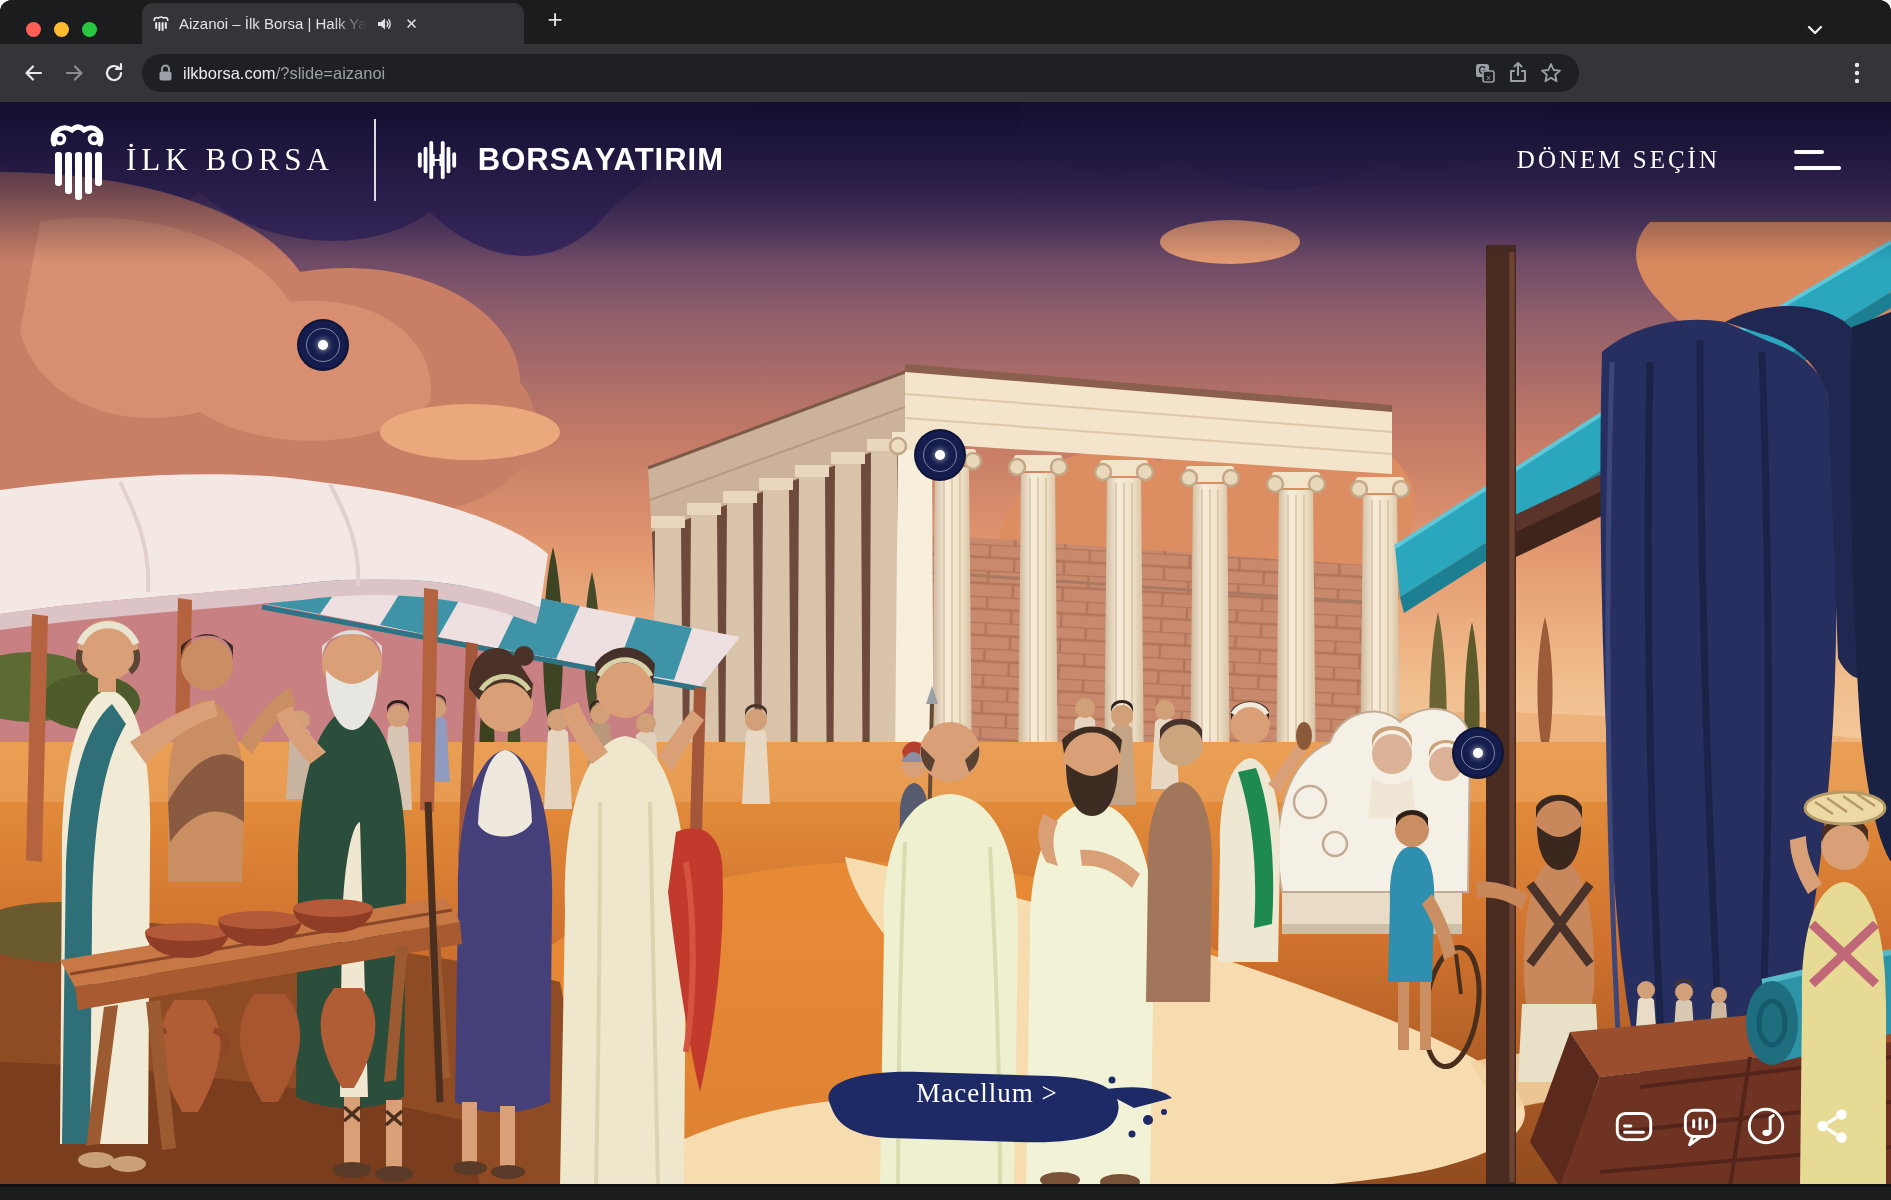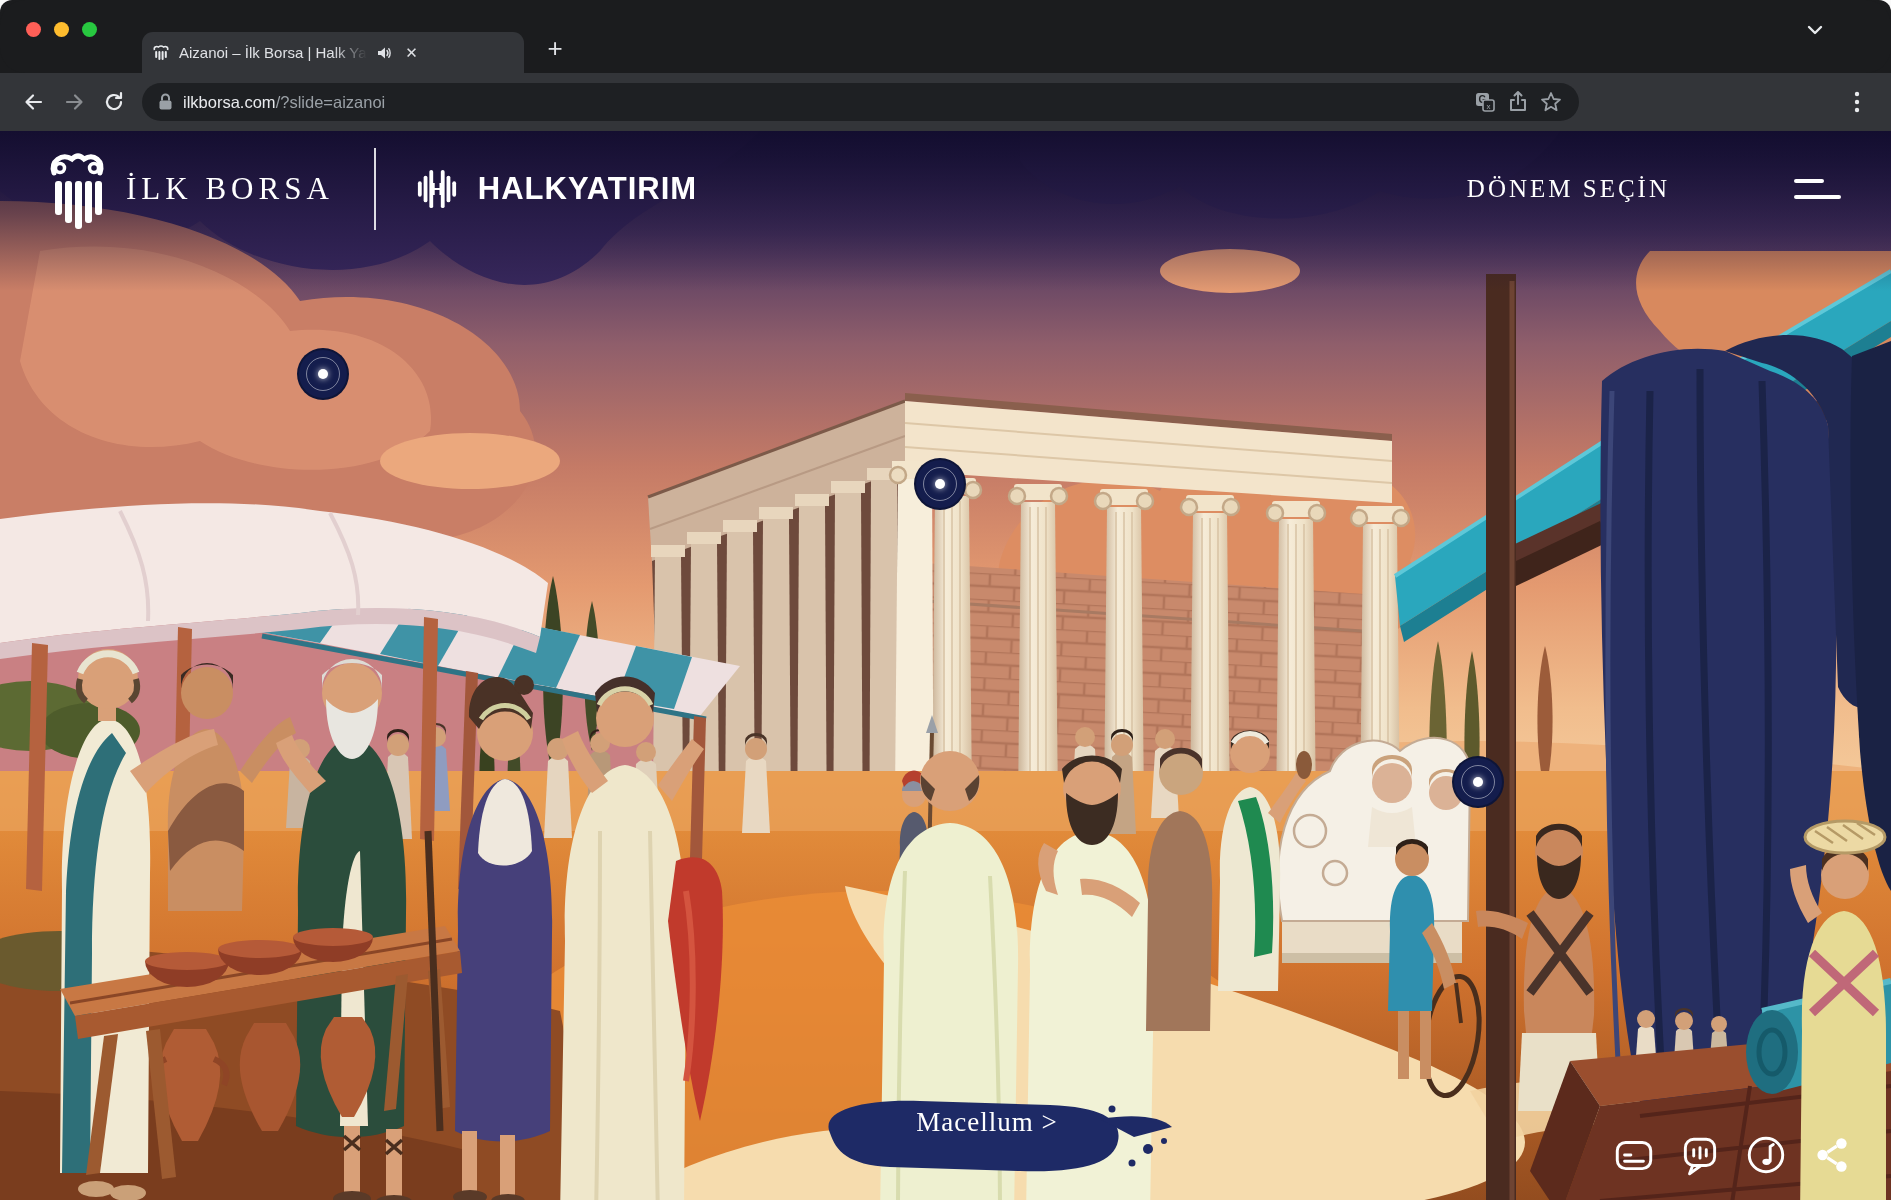--- a/index.html
+++ b/index.html
@@ -1,20 +1,20 @@
 <!DOCTYPE html>
 <html><head>
 <meta charset="utf-8">
 <style>
   html,body{margin:0;padding:0;background:#fafafa;width:1891px;height:1200px;
     font-family:"Liberation Sans",sans-serif;-webkit-font-smoothing:antialiased;}
   .window{width:1891px;height:1200px;border-radius:12px 12px 0 0;overflow:hidden;
     background:#1b1c1e;position:relative;}
   
-  .tabstrip{height:73px;background:#1b1c1e;display:flex;align-items:flex-end;position:relative;border-radius:25px;}
+  .tabstrip{height:44px;background:#1b1c1e;display:flex;align-items:flex-end;position:relative;}
   .traffic{position:absolute;left:26px;top:22px;display:flex;gap:13px;}
   .traffic span{width:15px;height:15px;border-radius:50%;display:block;}
   .tl-close{background:#ff5f57;} .tl-min{background:#febc2e;} .tl-max{background:#28c840;}
   .tab{margin-left:142px;width:362px;height:41px;background:#333539;border-radius:11px 11px 0 0;
     display:flex;align-items:center;padding:0 10px;gap:9px;}
   .tab-fav{flex:0 0 auto;}
   .tab-title{color:#dfe1e5;font-size:15px;white-space:nowrap;overflow:hidden;max-width:226px;
     -webkit-mask-image:linear-gradient(90deg,#000 82%,transparent);
     mask-image:linear-gradient(90deg,#000 82%,transparent);}
   .tab-close{color:#dfe1e5;font-size:15px;background:none;border:none;cursor:pointer;
@@ -37,21 +37,21 @@
   .page::after{content:"";position:absolute;left:0;right:0;bottom:0;height:3px;background:#101014;}
   .scene{position:absolute;inset:0;width:100%;height:100%;display:block;}
   .header-fade{position:absolute;top:0;left:0;right:0;height:160px;pointer-events:none;
     background:linear-gradient(180deg,rgba(17,12,44,.92) 0%,rgba(26,18,56,.55) 52%,rgba(26,18,56,0) 100%);}
   .page-header{position:absolute;top:0;left:0;right:0;height:115px;display:flex;align-items:center;}
   .brand{display:flex;align-items:center;gap:20px;margin-left:46px;color:#fff;}
   .brand-ilk{font-family:"Liberation Serif",serif;font-size:31px;letter-spacing:5px;text-align:right;}
   .brand-div{width:2px;height:82px;background:rgba(255,255,255,.85);margin:0 20px;}
   .brand-halk{font-size:31px;letter-spacing:1px;display:flex;align-items:baseline;}
   .halk-bold{font-weight:700;} .halk-light{font-weight:700;text-align:right;}
-  .header-right{position:absolute;right:44px;top:0;height:115px;display:flex;align-items:center;gap:118px;}
+  .header-right{position:absolute;right:44px;top:0;height:115px;display:flex;align-items:center;gap:68px;}
   .period{color:#fff;font-family:"Liberation Serif",serif;font-size:25px;letter-spacing:3px;cursor:pointer;}
   .hamb{display:flex;flex-direction:column;gap:12px;cursor:pointer;padding:6px;}
   .hamb span{display:block;height:4px;background:#fff;border-radius:2px;}
   .hamb .b1{width:30px;} .hamb .b2{width:47px;}
   
   .hotspot{position:absolute;width:52px;height:52px;border-radius:50%;border:2px solid rgba(10,14,40,.55);
     background:#141d4d;cursor:pointer;padding:0;}
   .hotspot::before{content:"";position:absolute;inset:7px;border:1.5px solid rgba(255,255,255,.45);
     border-radius:50%;}
   .hotspot::after{content:"";position:absolute;left:50%;top:50%;width:10px;height:10px;margin:-5px 0 0 -5px;
@@ -615,21 +615,21 @@
               <rect x="2" y="16" width="4" height="16" rx="2"></rect>
               <rect x="8" y="10" width="4" height="28" rx="2"></rect>
               <rect x="14" y="4" width="4" height="40" rx="2"></rect>
               <rect x="26" y="4" width="4" height="40" rx="2"></rect>
               <rect x="32" y="10" width="4" height="28" rx="2"></rect>
               <rect x="38" y="16" width="4" height="16" rx="2"></rect>
             </g>
           <text x="22" y="30" font-size="17" font-weight="bold" fill="#fff" text-anchor="middle" font-family="Liberation Sans,sans-serif">H</text>
         </svg>
         <span class="brand-halk">
-            <span class="halk-bold">HALK</span>
+            <span class="halk-bold">BORSA</span>
             <span class="halk-light">YATIRIM</span>
           </span>
       </div>
       <div class="header-right">
         <span class="period">DÖNEM SEÇİN</span>
         <div class="hamb">
             <span class="b1"></span>
             <span class="b2"></span>
           </div>
       </div>

